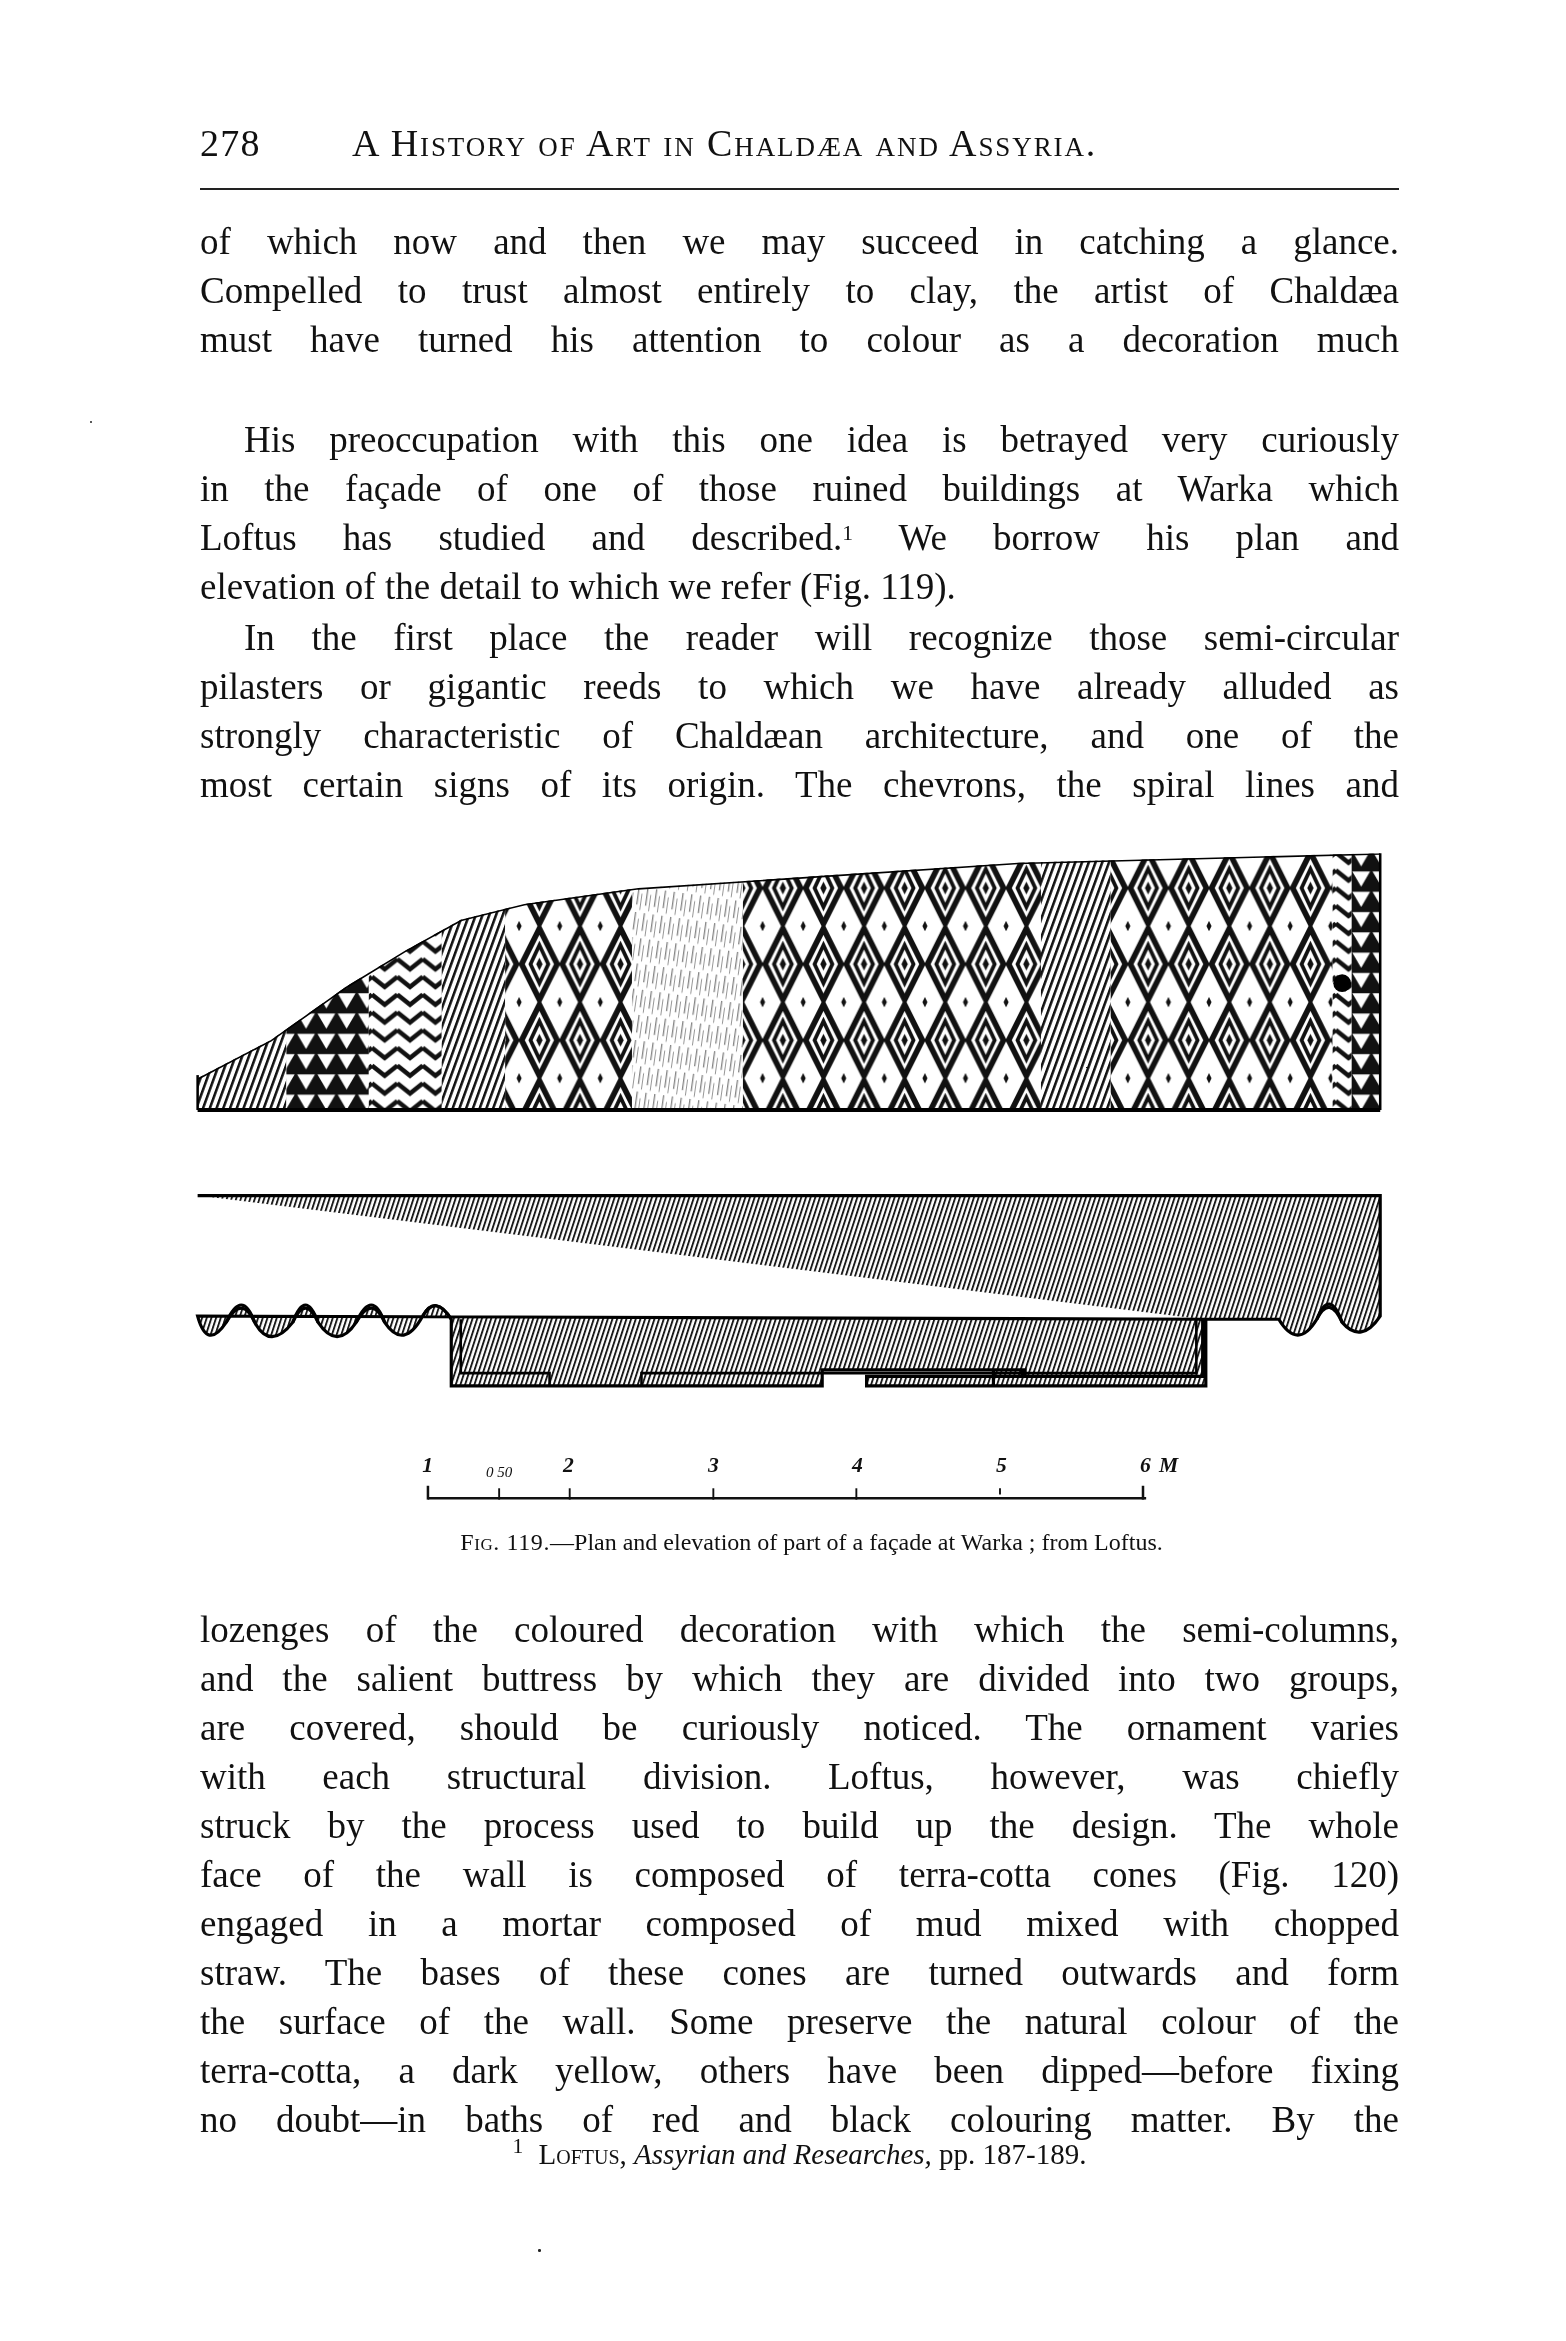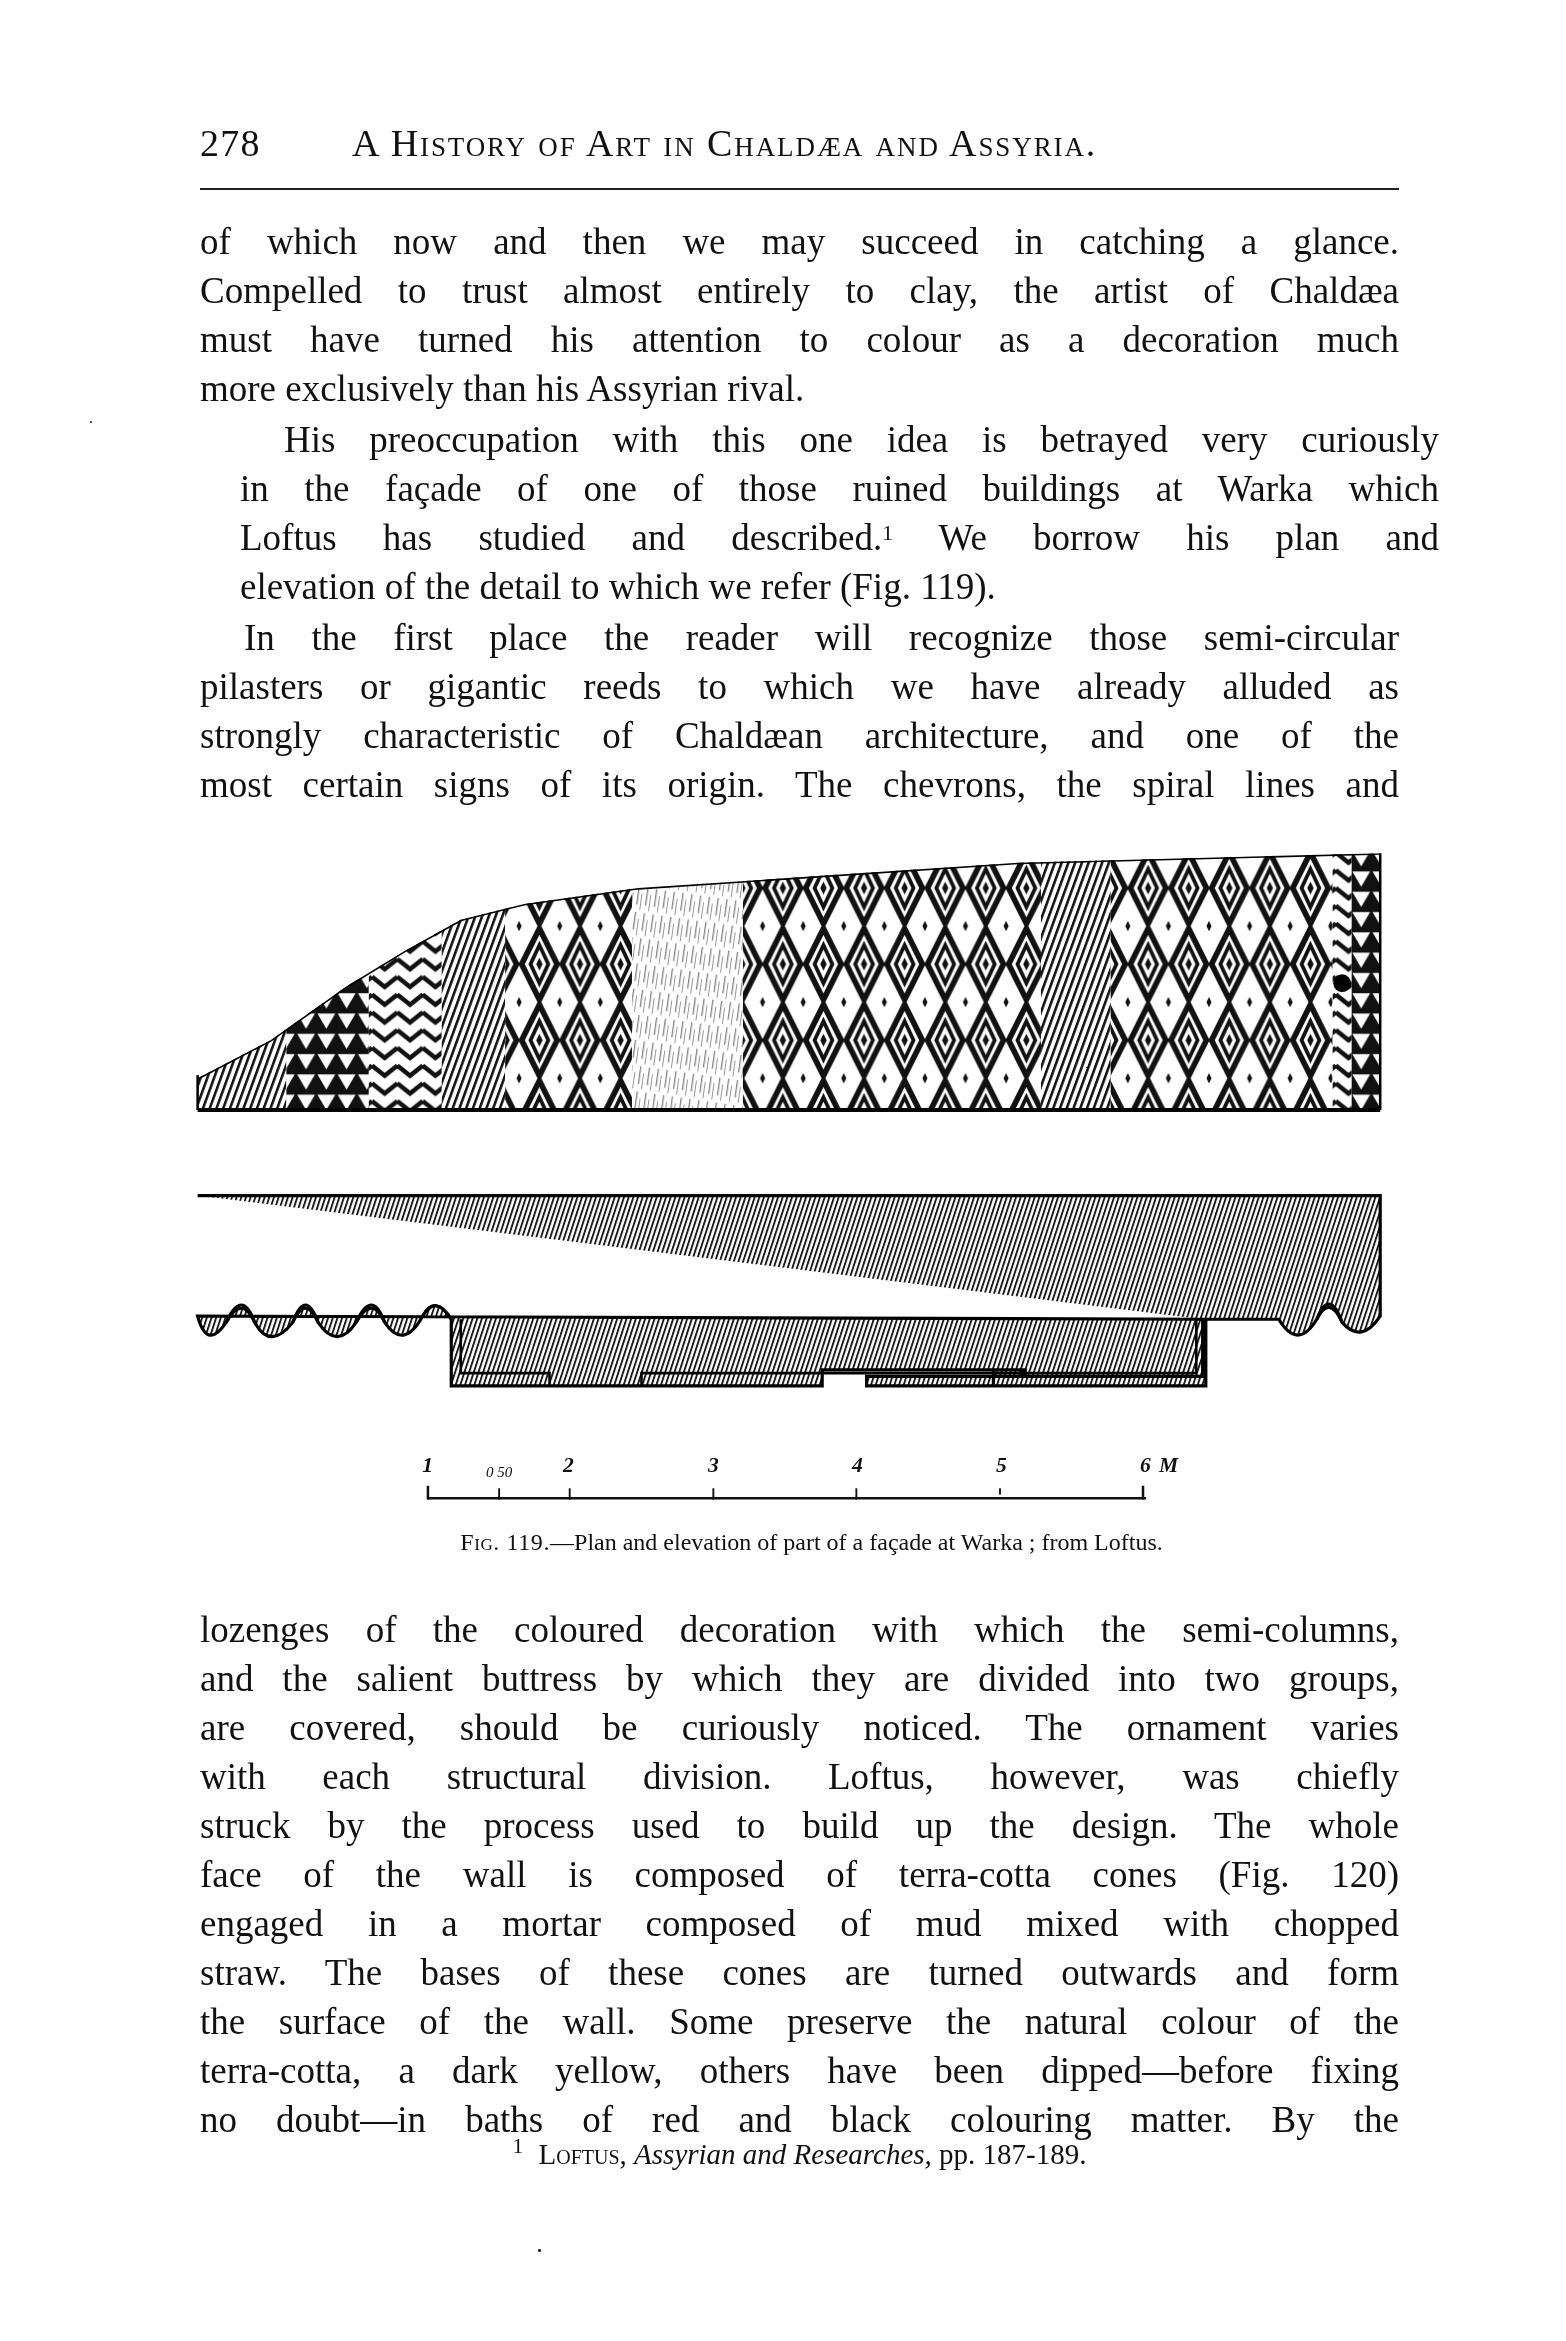--- a/index.html
+++ b/index.html
@@ -33,24 +33,23 @@
   <div class="header">
     <span class="pnum">278</span>
     <span class="title">A History of Art in Chaldæa and Assyria.</span>
   </div>
   <div class="rule"></div>
 
   <div class="block" style="top:217px;">
     <span class="line">of which now and then we may succeed in catching a glance.</span>
     <span class="line">Compelled to trust almost entirely to clay, the artist of Chaldæa</span>
     <span class="line">must have turned his attention to colour as a decoration much</span>
-    <span class="line last">more exclusively than his Assyrian rival.</span>
   </div>
 
-  <div class="block" style="top:415px;margin-left:40px;">
+  <div class="block" style="top:415px;">
     <span class="line indent">His preoccupation with this one idea is betrayed very curiously</span>
     <span class="line">in the façade of one of those ruined buildings at Warka which</span>
     <span class="line"><span>Loftus has studied and described.</span><sup>1</sup> <span>We borrow his plan and</span></span>
     <span class="line last">elevation of the detail to which we refer (Fig. 119).</span>
   </div>
 
   <div class="block" style="top:613px;">
     <span class="line indent">In the first place the reader will recognize those semi-circular</span>
     <span class="line">pilasters or gigantic reeds to which we have already alluded as</span>
     <span class="line">strongly characteristic of Chaldæan architecture, and one of the</span>

